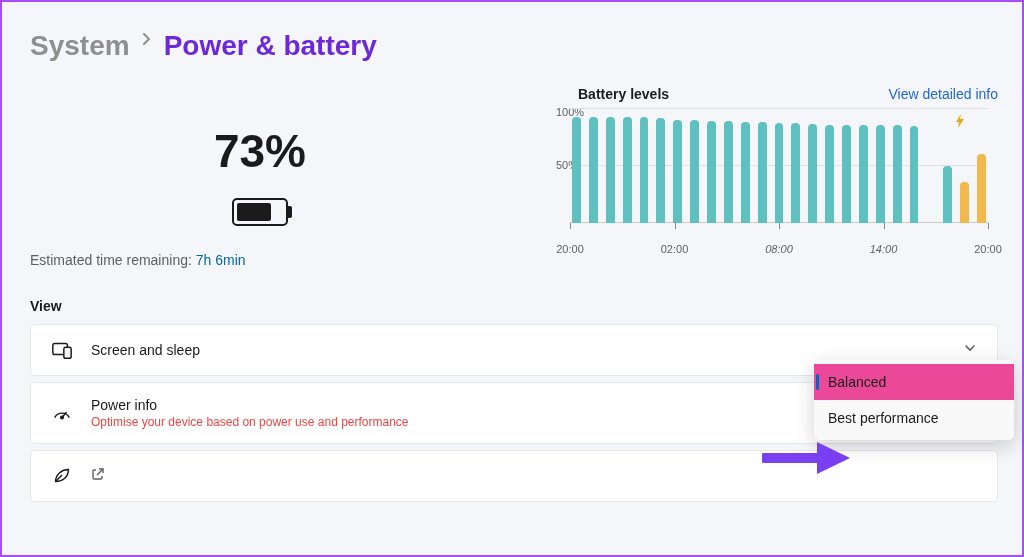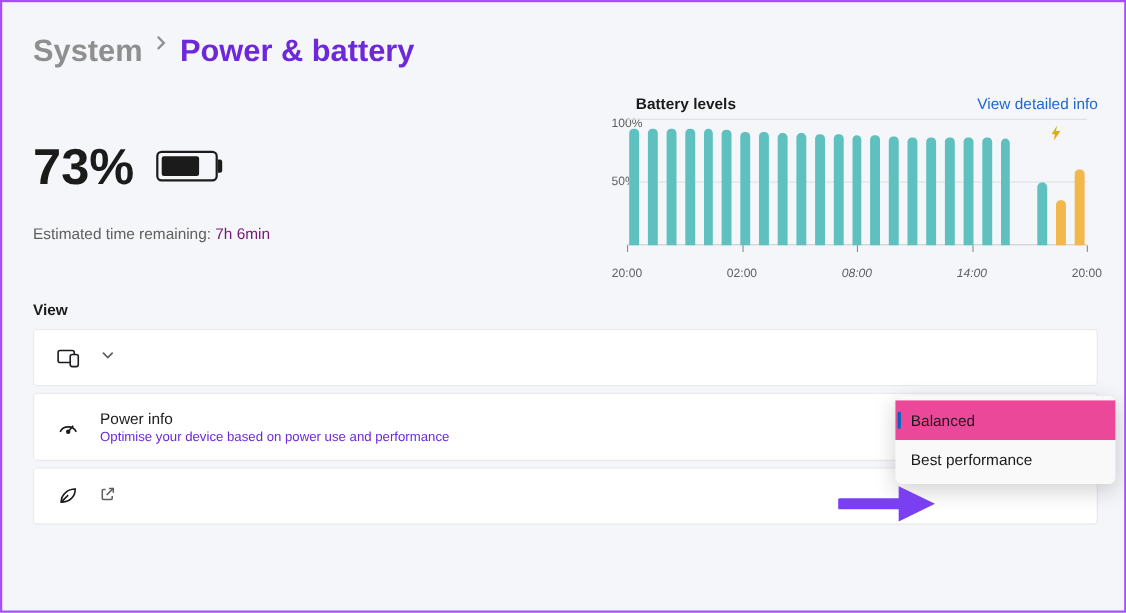--- a/index.html
+++ b/index.html
@@ -44,20 +44,21 @@
   }
   .right-col {
     flex: 1;
     position: relative;
   }
   .percent-row {
     display: flex;
     align-items: center;
     gap: 20px;
     margin-top: 38px;
+    flex-direction: column;
   }
   .percent {
     font-size: 46px;
     font-weight: 600;
     color: #1b1b1b;
   }
   .battery-icon-wrap {
     width: 56px;
     height: 28px;
     border: 2px solid #1b1b1b;
@@ -82,21 +83,21 @@
     background: #1b1b1b;
     height: 100%;
     border-radius: 2px;
   }
   .estimated {
     margin-top: 26px;
     font-size: 14px;
     color: #5f5f5f;
   }
   .estimated .est-val {
-    color: #701a75;
+    color: #0369a1;
   }
   .chart-header {
     display: flex;
     justify-content: space-between;
     align-items: center;
     margin-bottom: 6px;
     padding-left: 48px;
   }
   .chart-title {
     font-size: 14px;
@@ -204,21 +205,21 @@
   }
   .card-text {
     flex: 1;
   }
   .card-title {
     font-size: 14px;
     color: #1b1b1b;
   }
   .card-sub {
     font-size: 12px;
-    color: #6d28d9;
+    color: #ef4444;
     margin-top: 2px;
   }
   .card-right {
     flex-shrink: 0;
     color: #5f5f5f;
   }
   .dropdown {
     position: absolute;
     right: 8px;
     top: 358px;
@@ -348,20 +349,23 @@
 
   <div class="section-label">View</div>
 
   <div class="card">
     <span class="card-icon">
       <svg width="22" height="22" viewBox="0 0 24 24" fill="none" stroke="#1b1b1b" stroke-width="1.6">
         <rect x="2" y="5" width="16" height="12" rx="2"></rect>
         <rect x="14" y="9" width="8" height="12" rx="2" fill="#f5f6fa"></rect>
       </svg>
     </span>
+    <div class="card-text">
+      <div class="card-title">Screen and sleep</div>
+    </div>
     <span class="card-right">
       <svg width="14" height="14" viewBox="0 0 14 14">
           <path d="M3 5 L7 9 L11 5" stroke="#5f5f5f" stroke-width="1.6" fill="none" stroke-linecap="round"></path>
         </svg>
     </span>
   </div>
 
   <div class="card">
     <span class="card-icon">
       <svg width="22" height="22" viewBox="0 0 24 24" fill="none" stroke="#1b1b1b" stroke-width="1.6">

